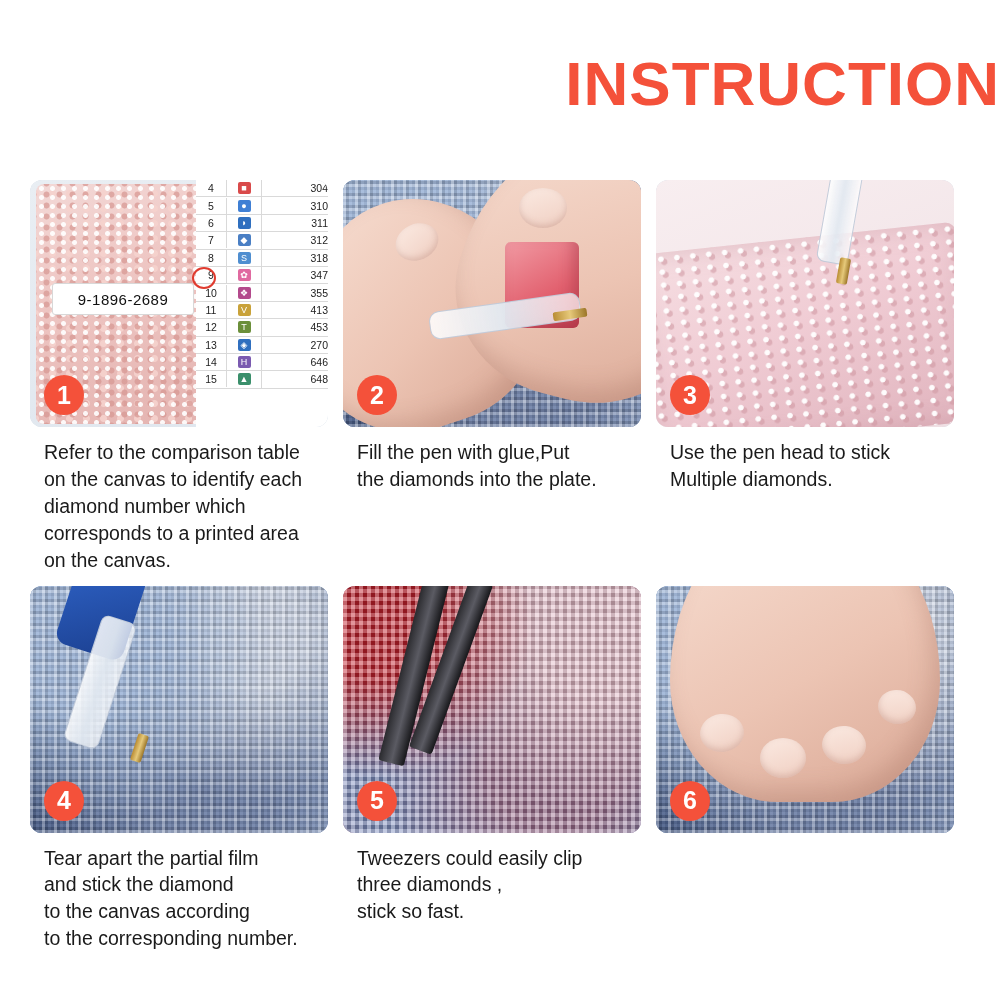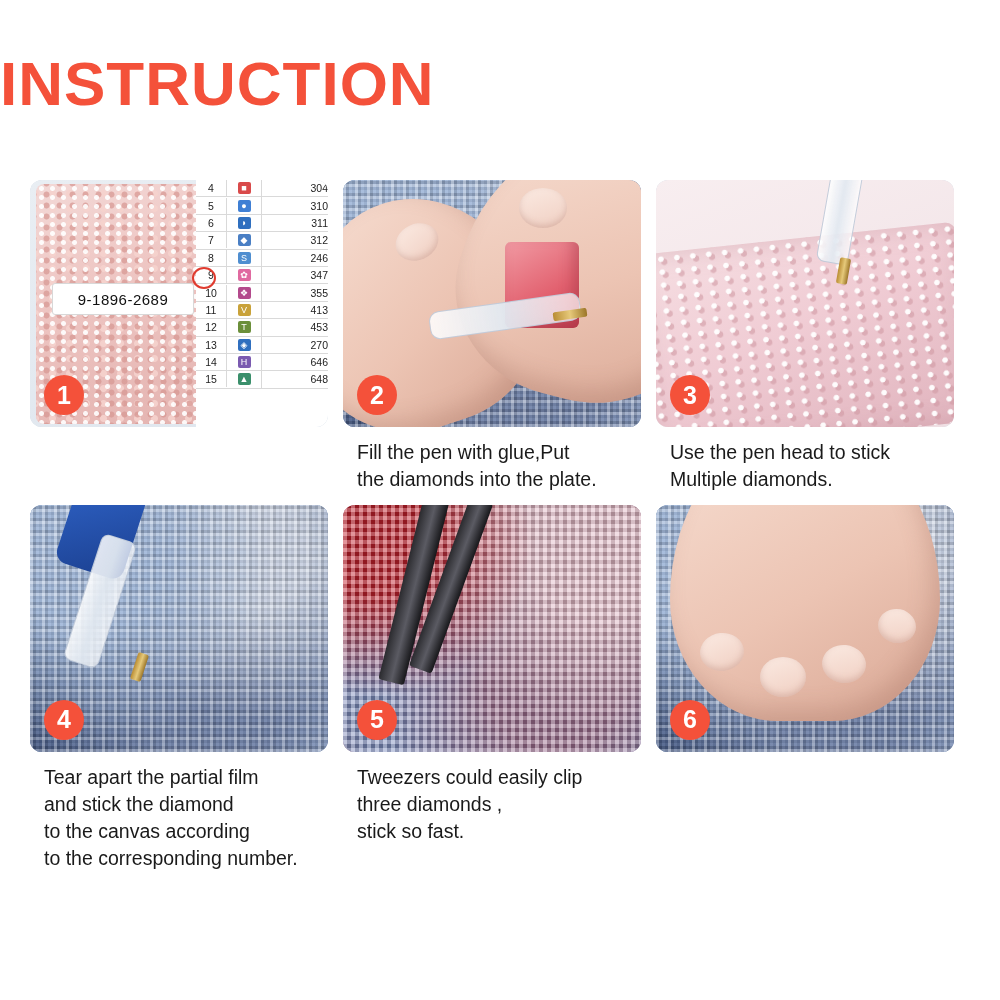--- a/index.html
+++ b/index.html
@@ -14,21 +14,21 @@
     overflow: hidden;
     position: relative;
   }
   .page {
     width: 1000px;
     height: 1000px;
     position: relative;
     box-sizing: border-box;
   }
   .title {
-    text-align: left;
+    text-align: right;
     color: #f4513a;
     font-size: 62px;
     font-weight: bold;
     letter-spacing: 1px;
     margin: 0;
     padding-top: 48px;
     font-family: "Liberation Sans", sans-serif;
   }
   .grid {
     position: absolute;
@@ -288,21 +288,21 @@
             <div class="c-sym">
                 <span class="sym-box" style="background:#4a7fc4">◆</span>
               </div>
             <div class="c-val">312</div>
           </div>
           <div class="chart-row">
             <div class="c-no">8</div>
             <div class="c-sym">
                 <span class="sym-box" style="background:#4f8ed0">S</span>
               </div>
-            <div class="c-val">246</div>
+            <div class="c-val">318</div>
           </div>
           <div class="chart-row">
             <div class="c-no">9</div>
             <div class="c-sym">
                 <span class="sym-box" style="background:#e06aa0">✿</span>
               </div>
             <div class="c-val">347</div>
           </div>
           <div class="chart-row">
             <div class="c-no">10</div>
@@ -343,20 +343,25 @@
             <div class="c-no">15</div>
             <div class="c-sym">
                 <span class="sym-box" style="background:#3a8f6b">▲</span>
               </div>
             <div class="c-val">648</div>
           </div>
         </div>
         <div class="circle-mark" style="right:112px;top:87px;"></div>
         <div class="badge">1</div>
       </div>
+      <div class="caption">Refer to the comparison table
+on the canvas to identify each
+ diamond number which
+corresponds to a printed area
+on the canvas.</div>
     </div>
 
     <div class="cell">
       <div class="photo">
         <div class="mosaic layer"></div>
         <div class="hand" style="left:-40px;top:18px;width:230px;height:230px;transform:rotate(-18deg);"></div>
         <div class="nail" style="left:52px;top:44px;width:44px;height:36px;transform:rotate(-25deg);"></div>
         <div class="hand" style="right:-70px;top:-40px;width:250px;height:260px;transform:rotate(14deg);"></div>
         <div class="nail" style="right:74px;top:8px;width:48px;height:40px;"></div>
         <div style="position:absolute;right:62px;top:62px;width:74px;height:86px;background:linear-gradient(150deg,#f19aa3,#e2616f 60%,#c94455);border-radius:6px;box-shadow:inset -6px -8px 14px rgba(140,40,55,.35);"></div>

